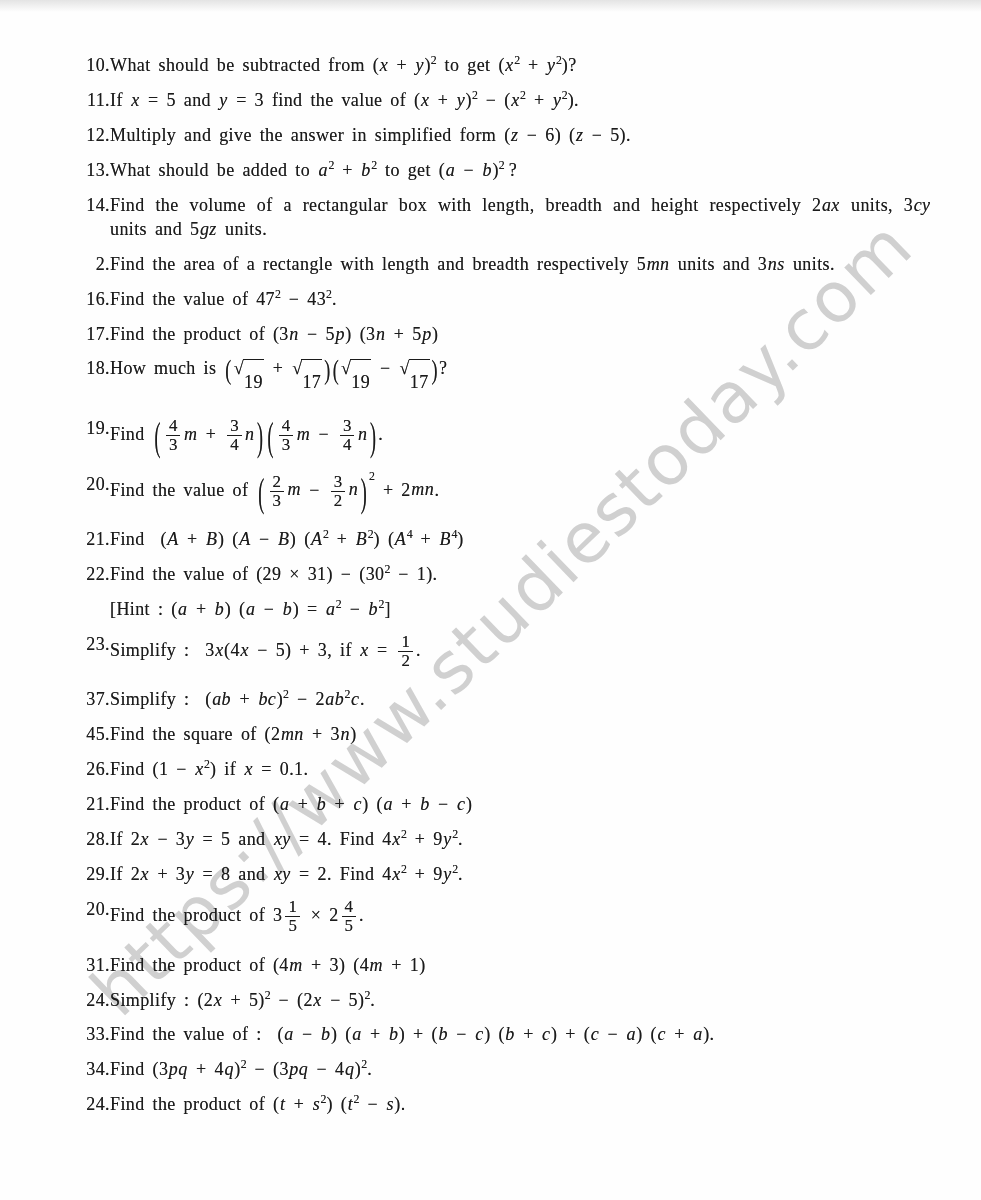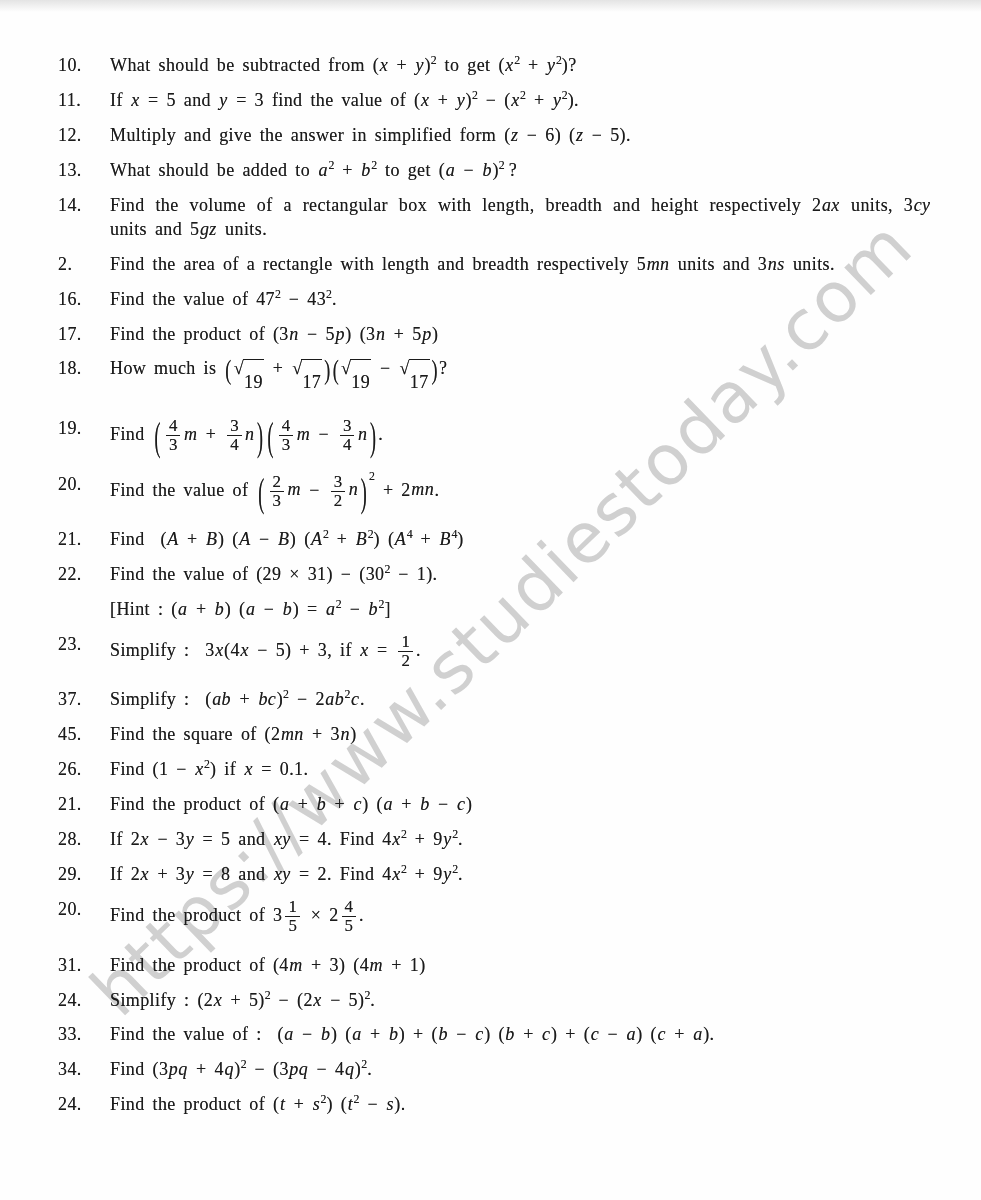--- a/index.html
+++ b/index.html
@@ -58,20 +58,21 @@
     word-spacing: 3px;
     text-shadow: 0 0 0.4px rgba(0,0,0,0.55);
   }
   .q-row.tall {
     margin-top: 0;
     margin-bottom: 18px;
   }
   .q-num {
     flex: 0 0 52px;
     width: 52px;
+    text-align: right;
   }
   .q-content {
     flex: 1 1 auto;
     text-align: justify;
   }
   .q-content em {
     font-style: italic;
     padding: 0 0.5px;
   }
   .q-content sup {

